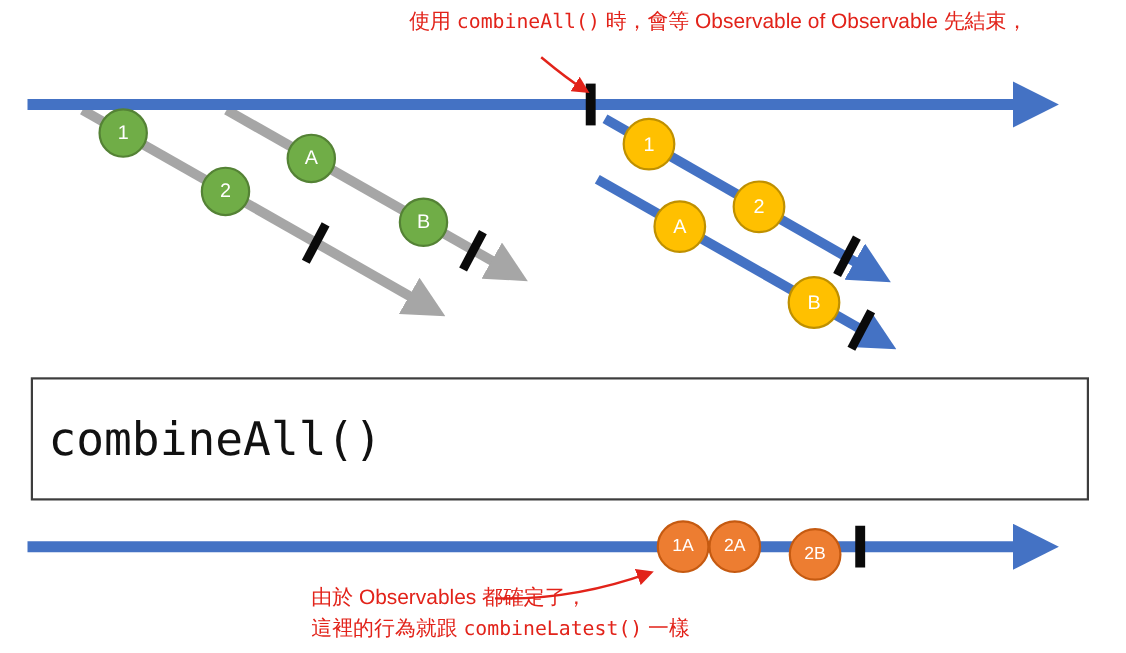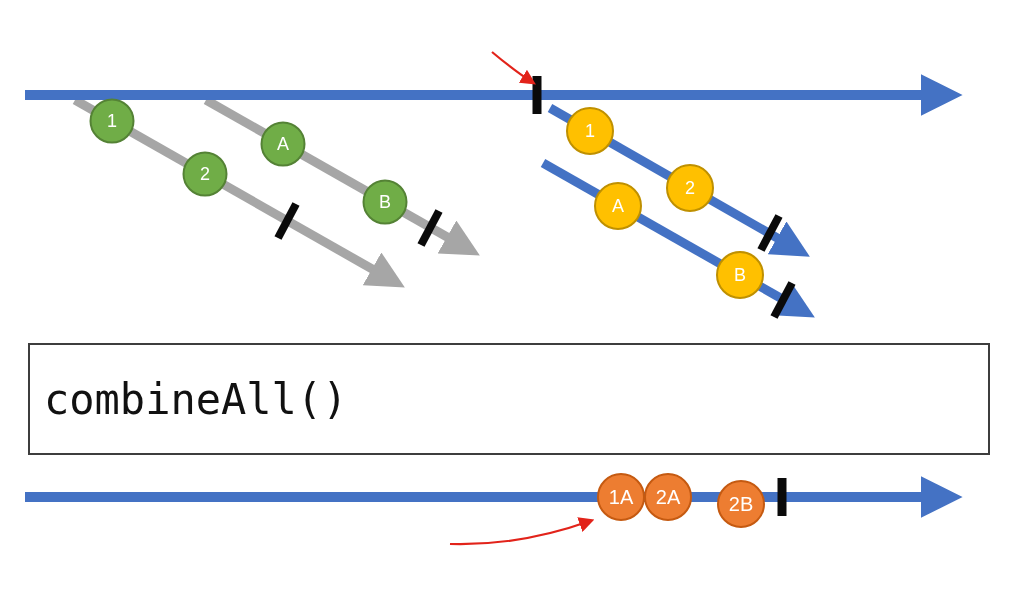--- a/index.html
+++ b/index.html
@@ -21,21 +21,21 @@
   .fill-red  { fill:var(--red); }
 
   .marble {
     position:absolute; border-radius:50%;
     display:flex; align-items:center; justify-content:center;
     color:#fff; transform:translate(-50%,-50%);
     font-family:"Liberation Sans", sans-serif; z-index:5;
   }
   .marble.green  { width:45px; height:45px; background:var(--green);  border:2.5px solid var(--green_border);  font-size:18px; }
   .marble.yellow { width:48px; height:48px; background:var(--yellow); border:2.5px solid var(--yellow_border); font-size:18px; }
-  .marble.orange { width:48px; height:48px; background:var(--orange); border:2.5px solid var(--orange_border); font-size:20px; }
+  .marble.orange { width:48px; height:48px; background:var(--orange); border:2.5px solid var(--orange_border); font-size:16px; }
 
   .annotation { position:absolute; color:var(--red); font-size:19px; line-height:28px; z-index:6; white-space:nowrap; }
   .annotation .code { font-family:"DejaVu Sans Mono", monospace; font-size:18px; }
 
   .operator-box {
     position:absolute; left:28px; top:343px; width:962px; height:112px;
     border:2px solid #3d3d3d; background:#fff;
     display:flex; align-items:center; padding-left:14px; z-index:4;
   }
   .operator-box .label { font-family:"DejaVu Sans Mono", monospace; font-size:42px; color:#111; }
@@ -90,18 +90,21 @@
 
   <div class="operator-box">
     <span class="label">combineAll()</span>
   </div>
 
   <div class="marble orange" style="left:621px; top:497px">1A</div>
   <div class="marble orange" style="left:668px; top:497px">2A</div>
   <div class="marble orange" style="left:741px; top:504px">2B</div>
 
   <div class="annotation" style="left:372px; top:6px">
+    <div><span>使用 </span><span class="code">combineAll()</span><span> 時，會等 Observable of Observable 先結束，</span></div>
   </div>
 
   <div class="annotation" style="left:283px; top:530px">
+    <div>由於 Observables 都確定了，</div>
+    <div><span>這裡的行為就跟 </span><span class="code">combineLatest()</span><span> 一樣</span></div>
   </div>
 
 </div>
 
 </body></html>

